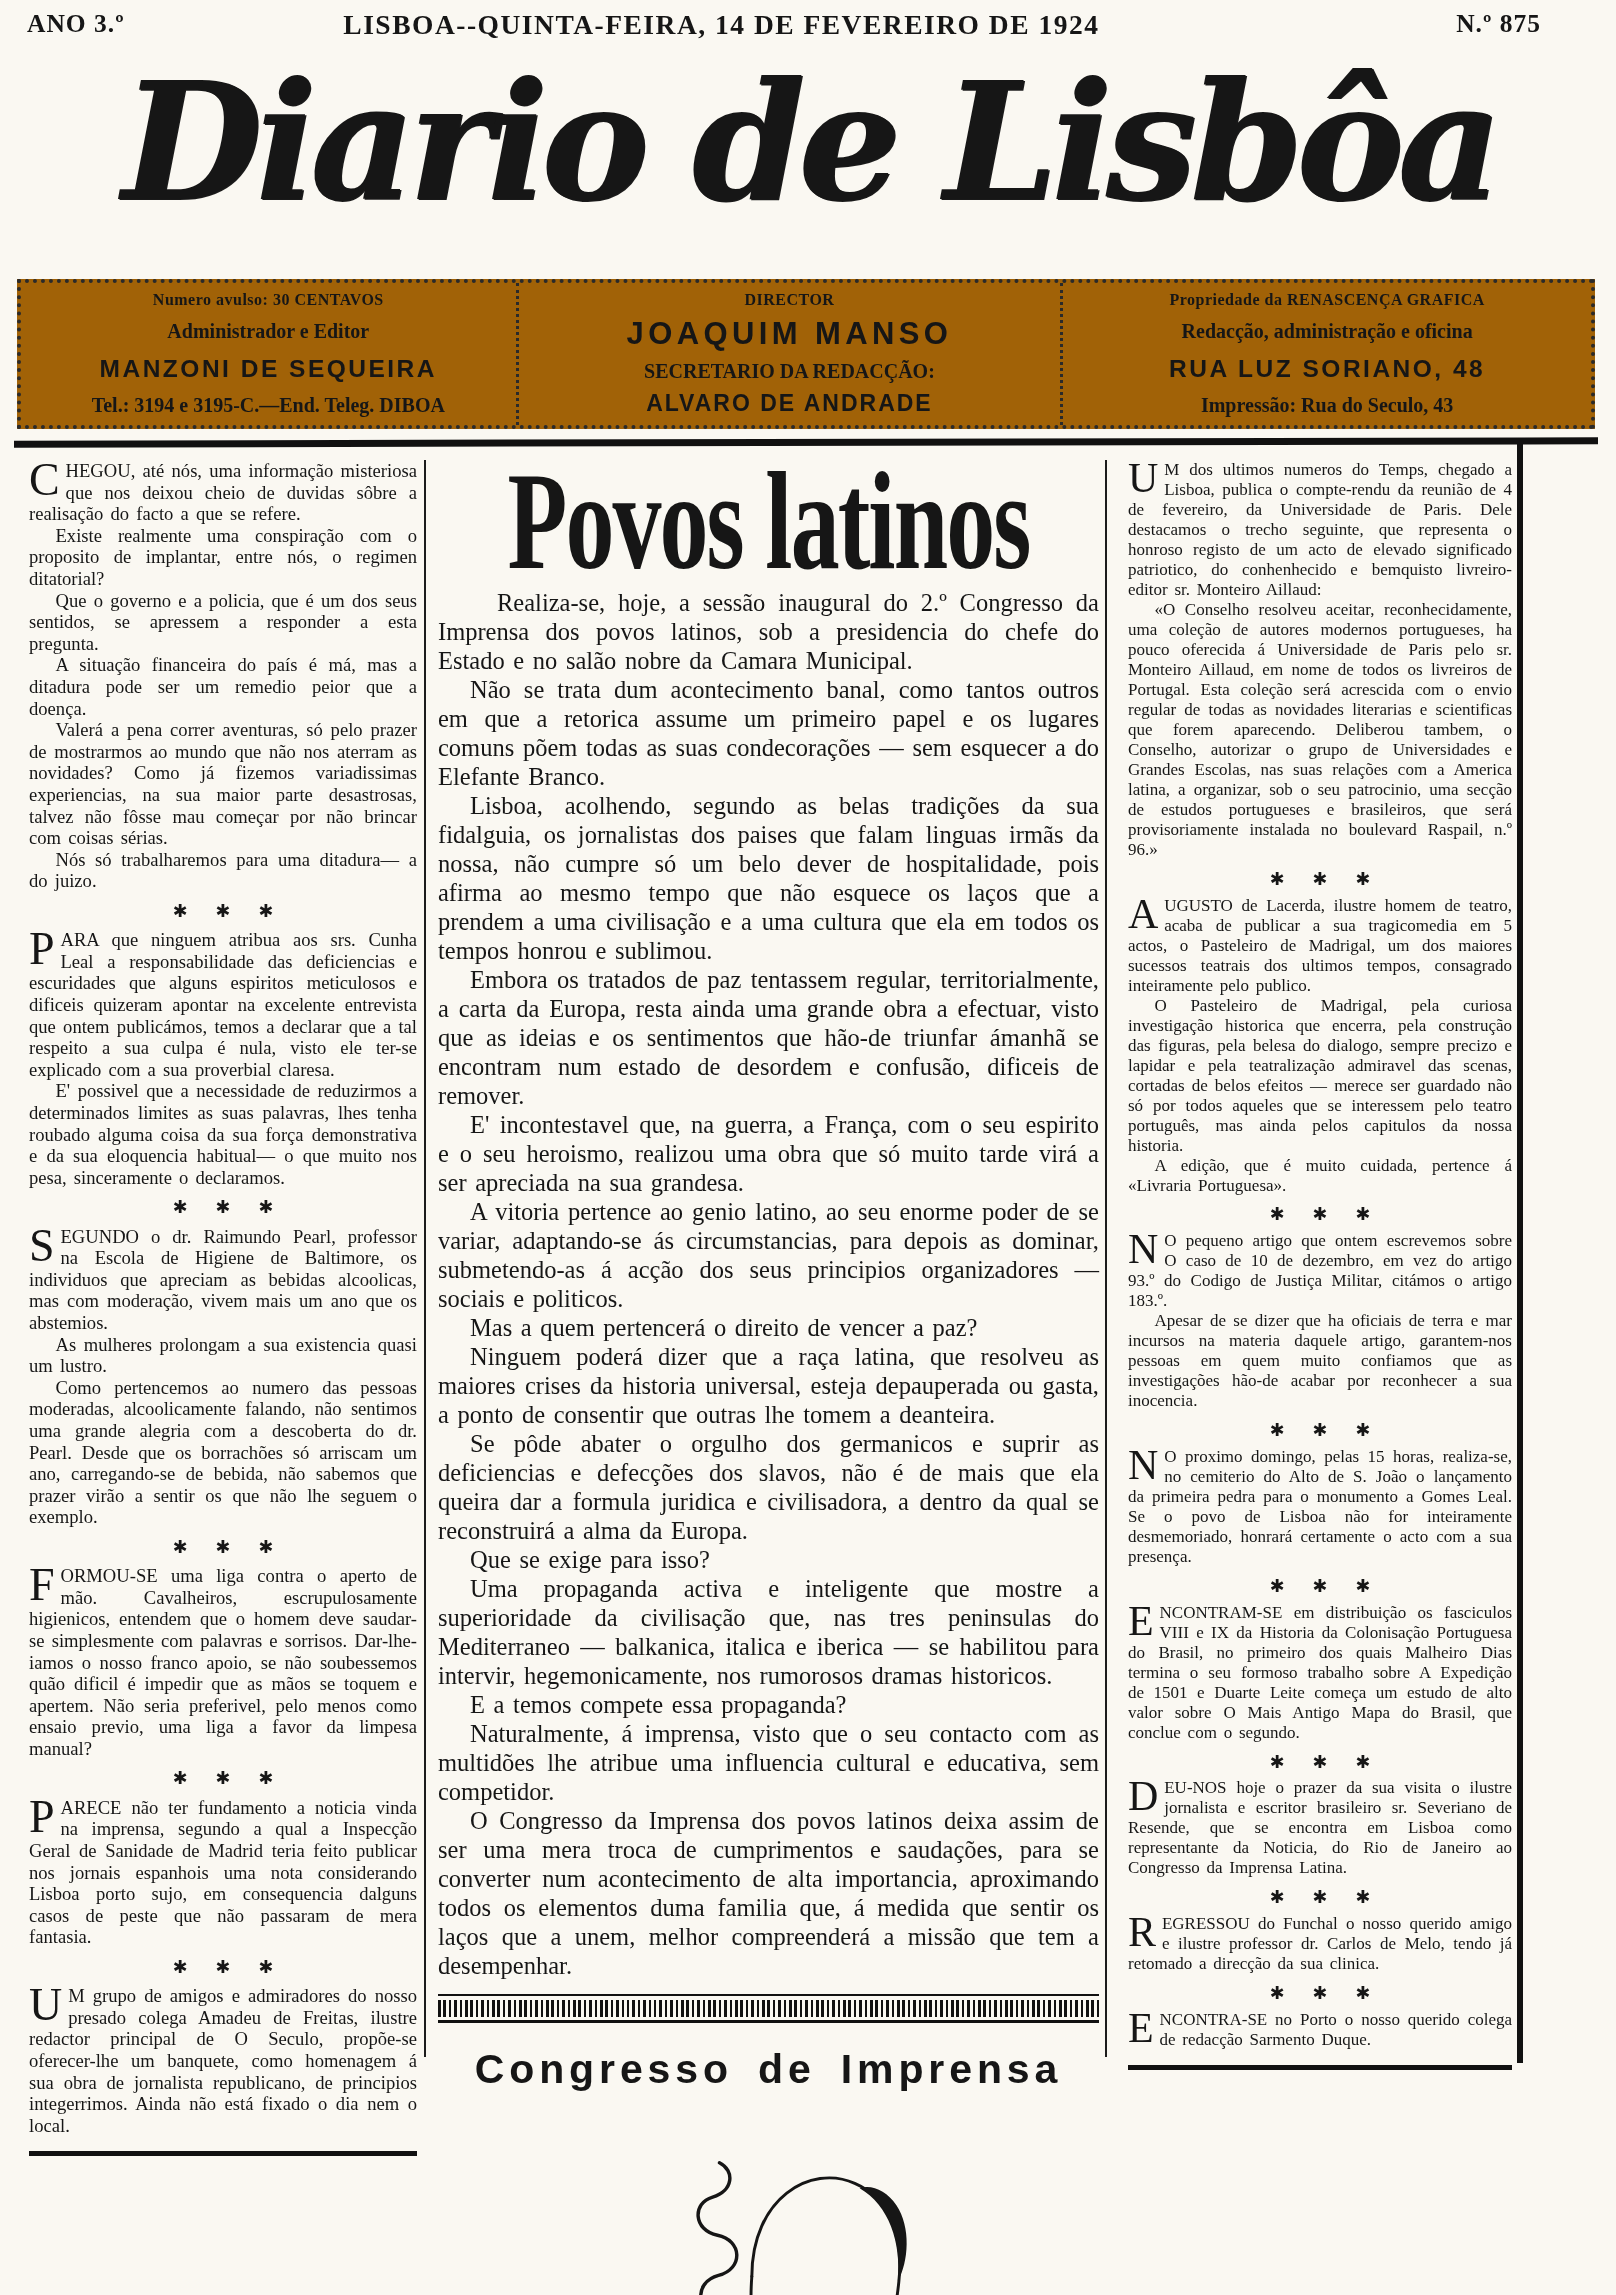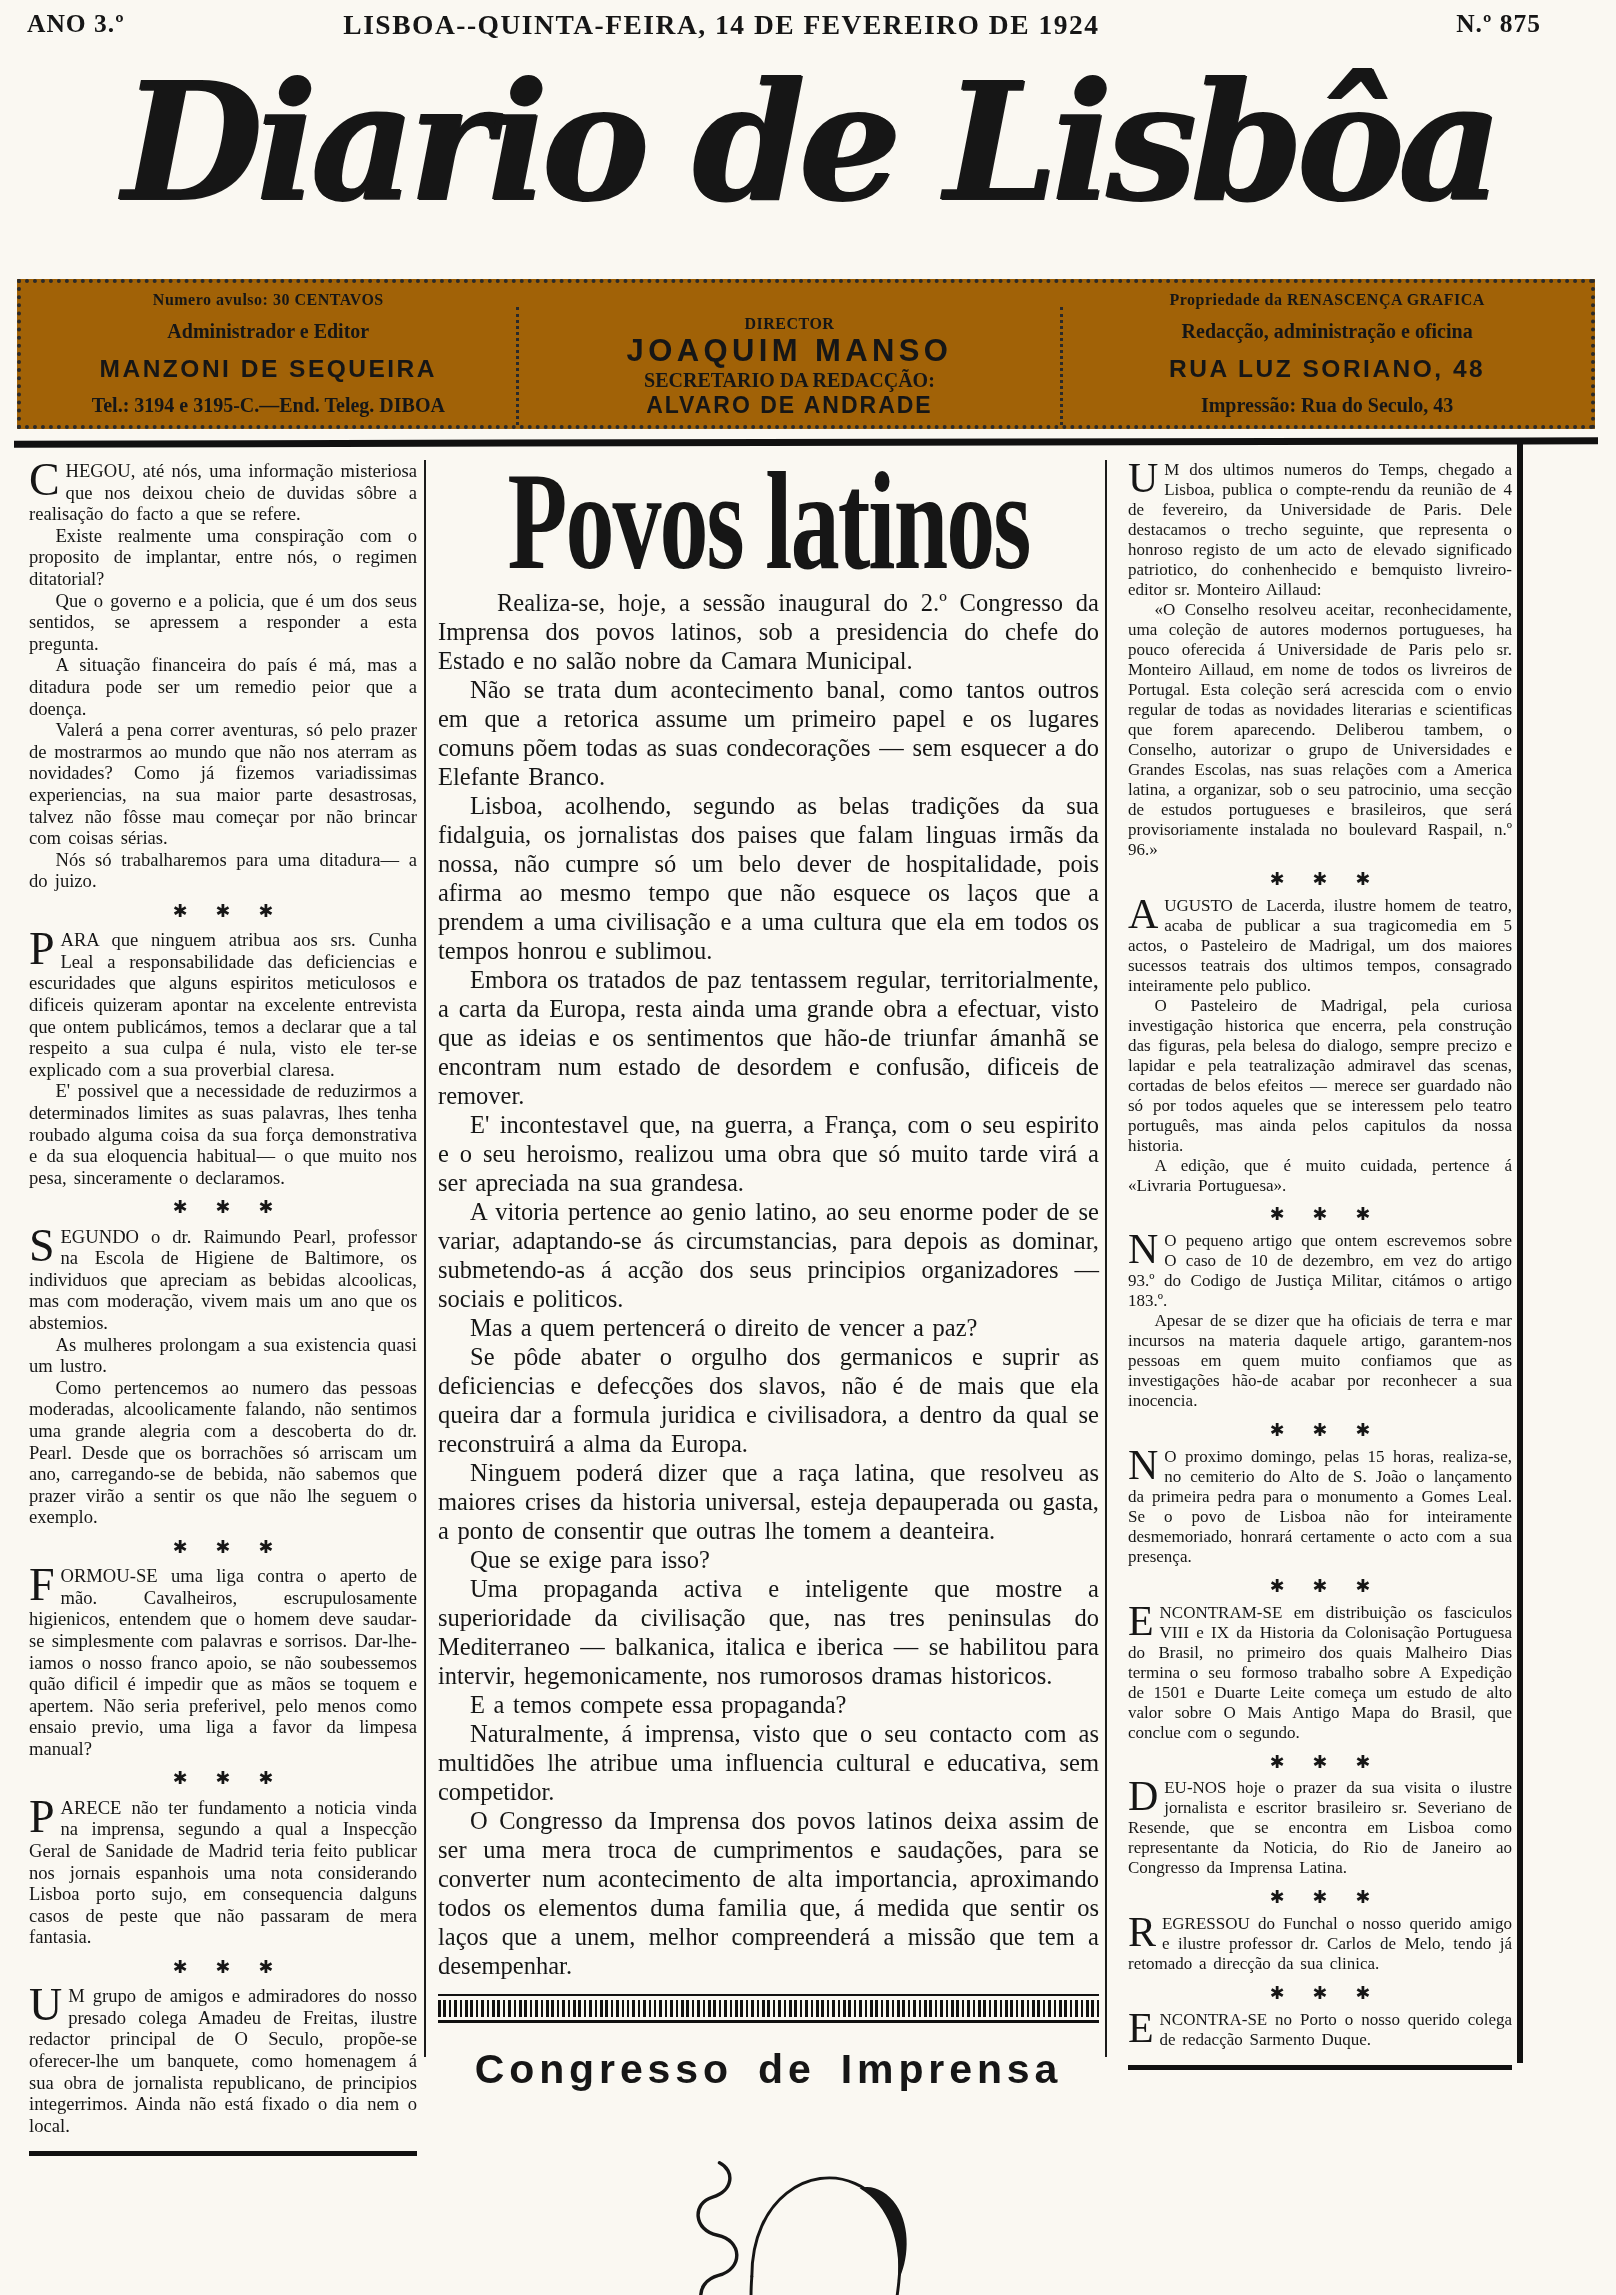--- a/index.html
+++ b/index.html
@@ -22,21 +22,21 @@
     text-shadow:1.5px 1px 0 #1a1a1a;
   }
   
   .infobox{
     position:absolute;top:279px;left:17px;right:22px;height:142px;
     border:4.4px dotted #2a2a2a;display:flex;background:#a16207;
   }
   .infocell{display:flex;flex-direction:column;justify-content:space-between;
     padding:7.8px 11.8px;text-align:center;}
   .cell-a{flex:0 0 30%;}
-  .cell-b{flex:0 0 33%;border-left:3.9px dotted #2a2a2a;border-right:3.9px dotted #2a2a2a;margin-top:24px;}
+  .cell-b{flex:0 0 33%;border-left:3.9px dotted #2a2a2a;border-right:3.9px dotted #2a2a2a;}
   .cell-c{flex:1;align-items:center;}
   .ib-small{font-weight:bold;font-size:16px;letter-spacing:0.5px;}
   .ib-tiny{font-weight:bold;font-size:20px;}
   .ib-name{font-family:"Liberation Sans",sans-serif;font-weight:bold;font-size:24.5px;letter-spacing:2.5px;white-space:nowrap;}
   .ib-name-lg{font-family:"Liberation Sans",sans-serif;font-weight:bold;font-size:31px;letter-spacing:4.4px;white-space:nowrap;}
   .ib-name-md{font-family:"Liberation Sans",sans-serif;font-weight:bold;font-size:23px;letter-spacing:2px;white-space:nowrap;}
   
   .top-rule{position:absolute;top:439px;left:13.7px;right:19.6px;height:7.4px;background:#111;transform:rotate(-0.12deg);}
   .vdiv{position:absolute;top:460px;width:2px;height:1597px;background:#1c1c1c;}
   .vdiv-1{left:424px;}
@@ -158,22 +158,22 @@
   <h1 class="headline">Povos latinos</h1>
 
   <div class="article-body">
     <p class="p-first">Realiza-se, hoje, a sessão inaugural do 2.º Congresso da Imprensa dos povos latinos, sob a presidencia do chefe do Estado e no salão nobre da Camara Municipal.</p>
     <p>Não se trata dum acontecimento banal, como tantos outros em que a retorica assume um primeiro papel e os lugares comuns põem todas as suas condecorações — sem esquecer a do Elefante Branco.</p>
     <p>Lisboa, acolhendo, segundo as belas tradições da sua fidalguia, os jornalistas dos paises que falam linguas irmãs da nossa, não cumpre só um belo dever de hospitalidade, pois afirma ao mesmo tempo que não esquece os laços que a prendem a uma civilisação e a uma cultura que ela em todos os tempos honrou e sublimou.</p>
     <p>Embora os tratados de paz tentassem regular, territorialmente, a carta da Europa, resta ainda uma grande obra a efectuar, visto que as ideias e os sentimentos que hão-de triunfar ámanhã se encontram num estado de desordem e confusão, dificeis de remover.</p>
     <p>E' incontestavel que, na guerra, a França, com o seu espirito e o seu heroismo, realizou uma obra que só muito tarde virá a ser apreciada na sua grandesa.</p>
     <p>A vitoria pertence ao genio latino, ao seu enorme poder de se variar, adaptando-se ás circumstancias, para depois as dominar, submetendo-as á acção dos seus principios organizadores — sociais e politicos.</p>
     <p>Mas a quem pertencerá o direito de vencer a paz?</p>
+    <p>Ninguem poderá dizer que a raça latina, que resolveu as maiores crises da historia universal, esteja depauperada ou gasta, a ponto de consentir que outras lhe tomem a deanteira.</p>
     <p>Se pôde abater o orgulho dos germanicos e suprir as deficiencias e defecções dos slavos, não é de mais que ela queira dar a formula juridica e civilisadora, a dentro da qual se reconstruirá a alma da Europa.</p>
-    <p>Ninguem poderá dizer que a raça latina, que resolveu as maiores crises da historia universal, esteja depauperada ou gasta, a ponto de consentir que outras lhe tomem a deanteira.</p>
     <p>Que se exige para isso?</p>
     <p>Uma propaganda activa e inteligente que mostre a superioridade da civilisação que, nas tres peninsulas do Mediterraneo — balkanica, italica e iberica — se habilitou para intervir, hegemonicamente, nos rumorosos dramas historicos.</p>
     <p>E a temos compete essa propaganda?</p>
     <p>Naturalmente, á imprensa, visto que o seu contacto com as multidões lhe atribue uma influencia cultural e educativa, sem competidor.</p>
     <p>O Congresso da Imprensa dos povos latinos deixa assim de ser uma mera troca de cumprimentos e saudações, para se converter num acontecimento de alta importancia, aproximando todos os elementos duma familia que, á medida que sentir os laços que a unem, melhor compreenderá a missão que tem a desempenhar.</p>
   </div>
 
   <div class="band">
     <div class="band-line"></div>
     <div class="band-hatch"></div>

